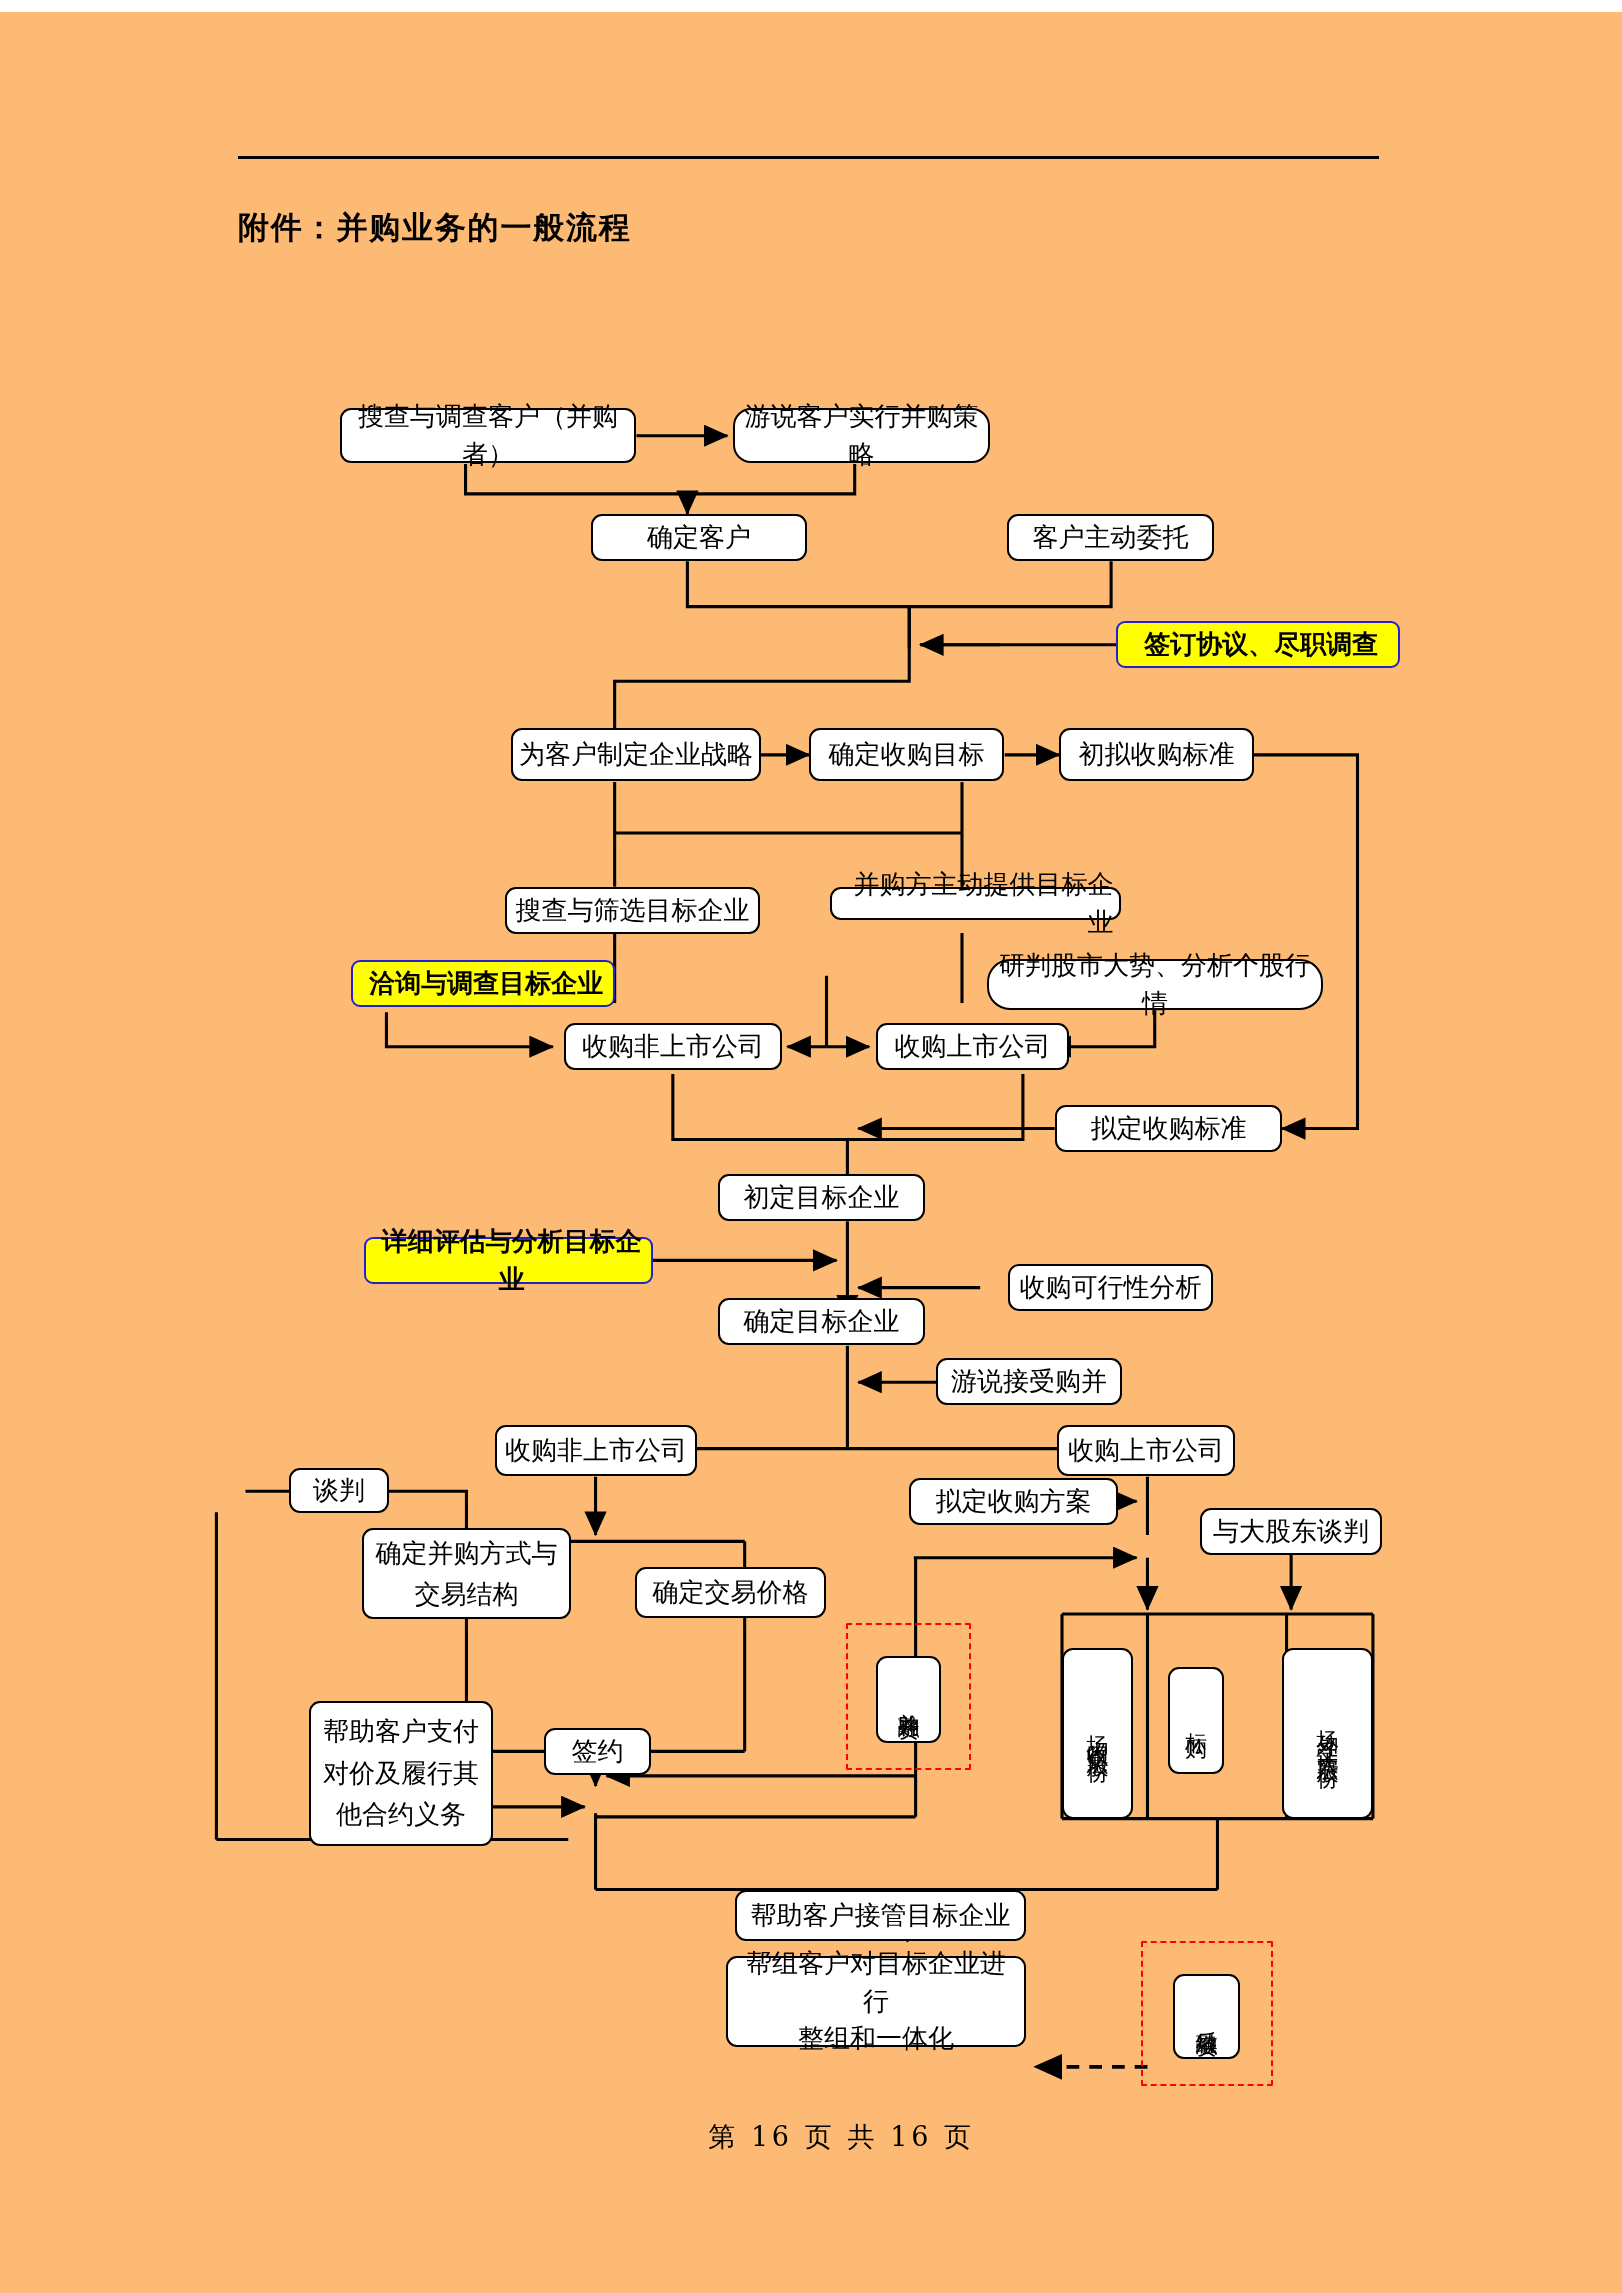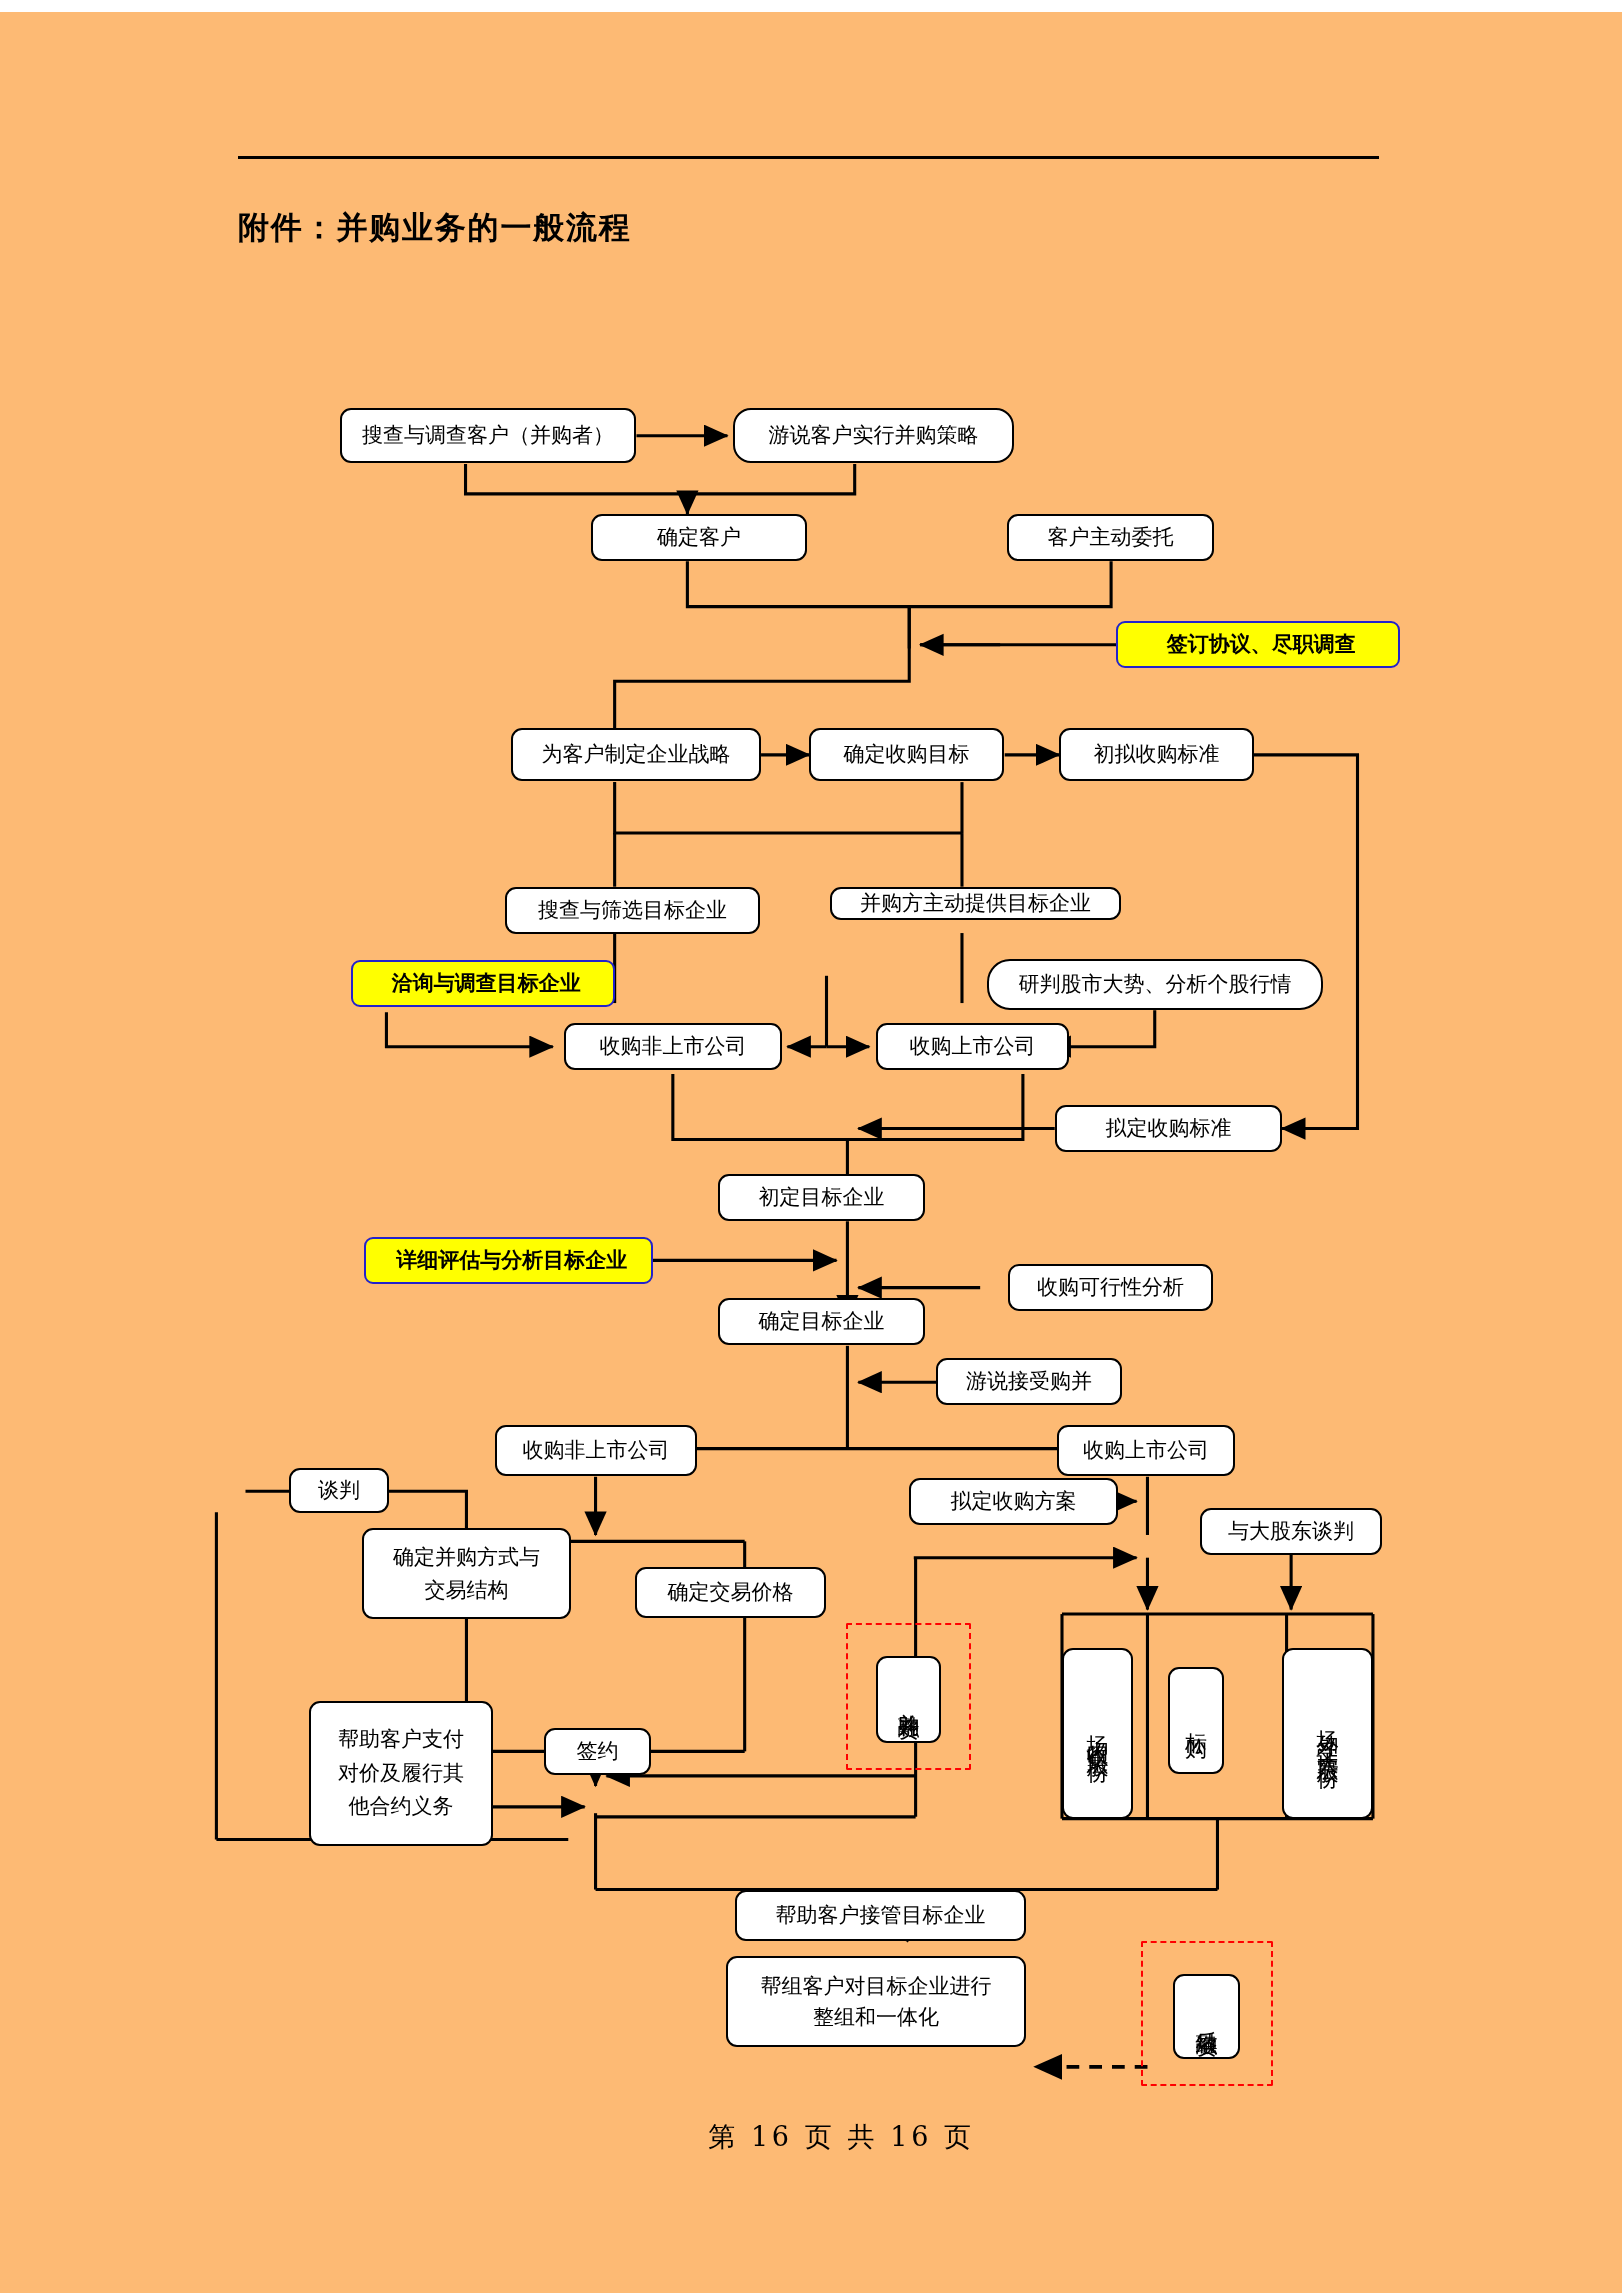--- a/index.html
+++ b/index.html
@@ -30,21 +30,21 @@
   
   #chart{position:absolute;left:0;top:0;width:1623px;height:2294px;}
   #wires{position:absolute;left:0;top:0;width:1623px;height:2294px;}
 
   .node{
     position:absolute;box-sizing:border-box;
     border:2.3px solid #000;border-radius:11px;background:#fff;
     display:flex;align-items:center;justify-content:center;
     text-align:center;color:#000;
     font-family:"DejaVu Serif","Liberation Serif",serif;
-    font-size:21px;line-height:1.45;
+    font-size:26px;line-height:1.45;
     padding:1.8px 5.5px;
     z-index:5;
   }
   .node.hl{
     background:#ffff00;border:2.3px solid #2222cc;border-radius:9px;
     font-weight:bold;color:#000;padding-left:12px;
   }
   .node.dashbox{
     border:2.7px dashed #ff0000;border-radius:1.8px;background:transparent;
     z-index:3;
@@ -184,21 +184,21 @@
         <path d="M998,2175 L998,2226" marker-end="url(#ah)"></path>
       </g>
 
       <g stroke="#000" stroke-width="4" fill="none" stroke-dasharray="14,11">
         <path d="M1262,2260 L1138,2260" marker-end="url(#ah)"></path>
       </g>
     </svg>
 
     <div class="node" style="left:340px;top:396px;width:296px;height:55px;">搜查与调查客户（并购者）</div>
 
-    <div class="node" style="left:733px;top:396px;width:281px;height:55px;border-radius:18px;">游说客户实行并购策略</div>
+    <div class="node" style="left:733px;top:396px;width:257px;height:55px;border-radius:18px;">游说客户实行并购策略</div>
 
     <div class="node" style="left:591px;top:502px;width:216px;height:47px;">确定客户</div>
 
     <div class="node" style="left:1007px;top:502px;width:207px;height:47px;">客户主动委托</div>
 
     <div class="node hl" style="left:1116px;top:609px;width:284px;height:47px;">签订协议、尽职调查</div>
 
     <div class="node" style="left:511px;top:716px;width:250px;height:53px;">为客户制定企业战略</div>
 
     <div class="node" style="left:809px;top:716px;width:195px;height:53px;">确定收购目标</div>

